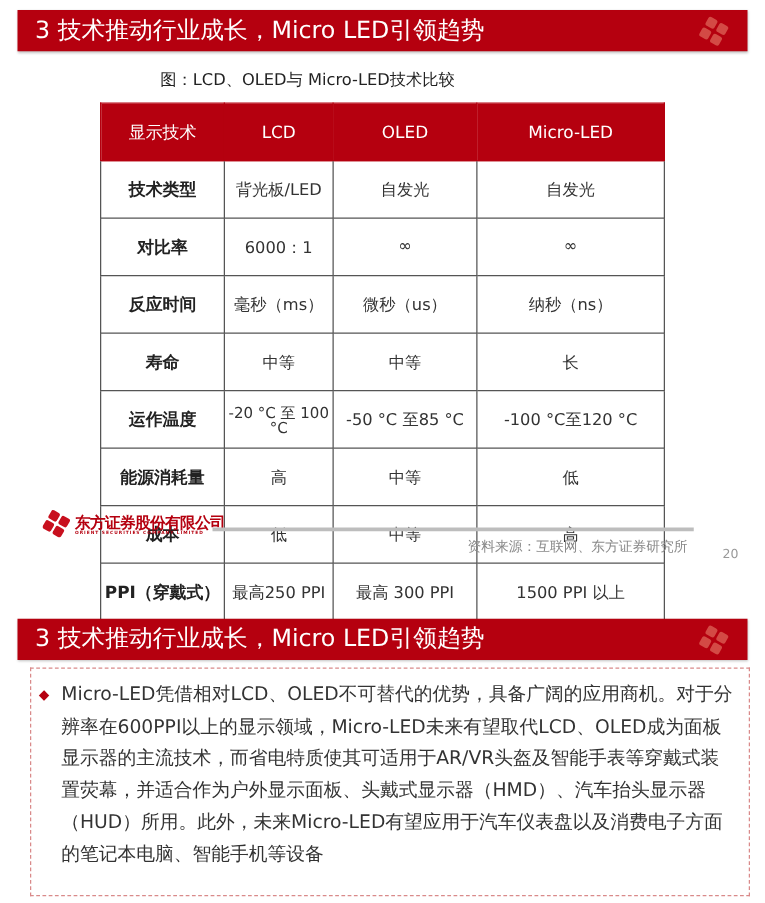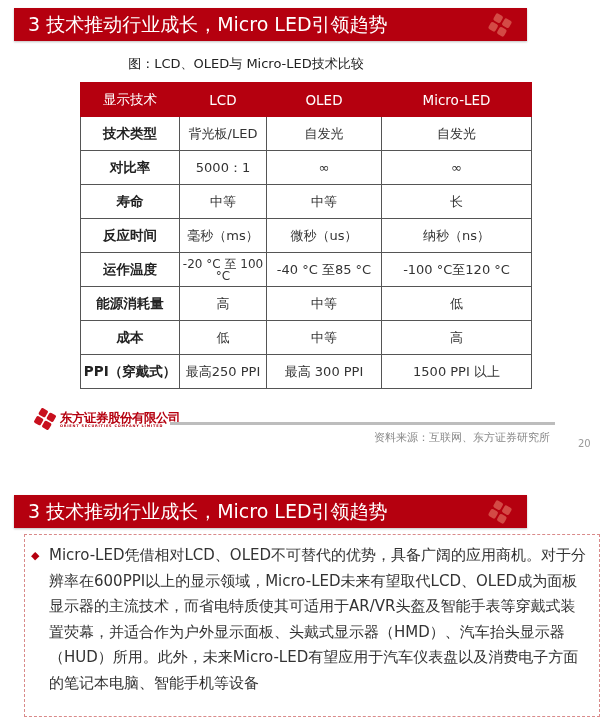--- a/index.html
+++ b/index.html
@@ -2,21 +2,21 @@
 <html><head>
 <meta charset="utf-8">
 <style>
   * { box-sizing: border-box; margin: 0; padding: 0; }
   body {
     width: 612px; height: 722px; background: #ffffff; overflow: hidden;
     font-family: "DejaVu Sans", "Liberation Sans", sans-serif; color: #222;
     position: relative;
   }
   .banner {
-    position: absolute; left: 14px; width: 513px; height: 33px;
+    position: absolute; left: 14px; width: 584px; height: 33px;
     background: #b5000f; color: #fff; font-size: 19px; line-height: 33px;
     padding-left: 14px; letter-spacing: 0px;
     box-shadow: 0 1px 2px rgba(0,0,0,0.25);
   }
   .banner .title { white-space: nowrap; }
   .banner .logo-mark {
     position: absolute; right: 14px; top: 4px; width: 26px; height: 26px;
   }
   #banner1 { top: 8px; }
   #banner2 { top: 495px; }
@@ -24,21 +24,21 @@
   .fig-caption {
     position: absolute; top: 55px; left: 0; width: 492px; text-align: center;
     font-size: 13px; color: #222;
   }
   table.cmp {
     position: absolute; top: 82px; left: 80px; width: 451px;
     border-collapse: collapse; table-layout: fixed;
   }
   table.cmp td, table.cmp th {
     border: 1px solid #555; text-align: center; font-size: 13px;
-    height: 34px; padding: 0 2px; color: #333; font-weight: normal;
+    height: 46px; padding: 0 2px; color: #333; font-weight: normal;
   }
   table.cmp th {
     background: #b5000f; color: #fff; border-color: #b5000f; font-size: 13.5px;
   }
   table.cmp td.rowhead { font-weight: bold; color: #222; font-size: 13.5px; }
   table.cmp td.wrap { font-size: 12px; line-height: 12px; }
 
   .footer-logo {
     position: absolute; top: 408px; left: 34px; display: flex; align-items: center;
   }
@@ -103,40 +103,40 @@
   </thead>
   <tbody>
     <tr>
       <td class="rowhead">技术类型</td>
       <td>背光板/LED</td>
       <td>自发光</td>
       <td>自发光</td>
     </tr>
     <tr>
       <td class="rowhead">对比率</td>
-      <td>5000：1</td>
+      <td>6000：1</td>
       <td>∞</td>
       <td>∞</td>
+    </tr>
+    <tr>
+      <td class="rowhead">反应时间</td>
+      <td>毫秒（ms）</td>
+      <td>微秒（us）</td>
+      <td>纳秒（ns）</td>
     </tr>
     <tr>
       <td class="rowhead">寿命</td>
       <td>中等</td>
       <td>中等</td>
       <td>长</td>
     </tr>
     <tr>
-      <td class="rowhead">反应时间</td>
-      <td>毫秒（ms）</td>
-      <td>微秒（us）</td>
-      <td>纳秒（ns）</td>
-    </tr>
-    <tr>
       <td class="rowhead">运作温度</td>
       <td class="wrap">-20 °C 至 100 °C</td>
-      <td>-40 °C 至85 °C</td>
+      <td>-50 °C 至85 °C</td>
       <td>-100 °C至120 °C</td>
     </tr>
     <tr>
       <td class="rowhead">能源消耗量</td>
       <td>高</td>
       <td>中等</td>
       <td>低</td>
     </tr>
     <tr>
       <td class="rowhead">成本</td>

